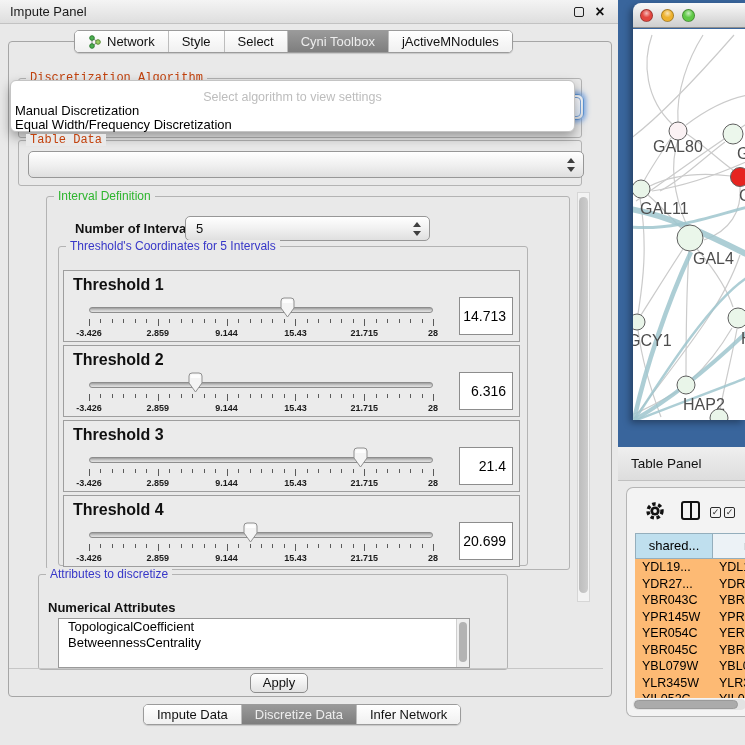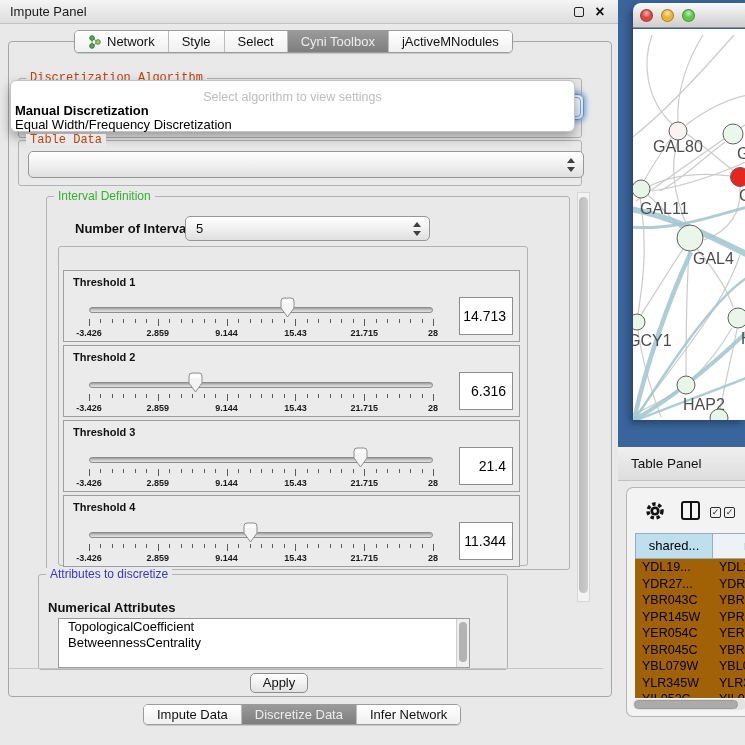--- a/index.html
+++ b/index.html
@@ -48,25 +48,25 @@
   #algo-combo{left:28px;top:94px;width:556px;height:26px;border-radius:6px;border:1px solid #5f94d2;
               background:linear-gradient(#ffffff,#e9e9e9);
               box-shadow:0 0 5px 2px rgba(96,150,224,.8), inset 0 0 2px rgba(96,150,224,.45);}
   #algo-combo .btn{position:absolute;right:2px;top:2px;width:19px;height:20px;border-radius:4px;
                    border:1px solid #79a4da;background:linear-gradient(#fdfdff,#dde9f8);}
 
   #algo-popup{left:10px;top:80px;width:565px;height:52px;background:#fff;border:1px solid #c4c4c4;
               border-radius:6px;box-shadow:0 5px 12px rgba(0,0,0,.35);z-index:5;}
   #popup-placeholder{position:absolute;left:0;right:0;top:9px;text-align:center;color:#bdbdbd;font-size:12.5px;}
   .popup-item{position:absolute;left:4px;font-size:13px;color:#000;white-space:nowrap;}
-  .popup-item.bold{font-weight:bold;}
+  .popup-item.bold{font-weight:normal;}
 
   
   .thr-panel{position:absolute;left:63px;width:457px;height:72px;background:#ebebeb;border:1px solid #9e9e9e;}
-  .thr-label{position:absolute;left:9px;top:5px;font-weight:bold;font-size:11px;color:#111;}
+  .thr-label{position:absolute;left:9px;top:5px;font-weight:bold;font-size:16px;color:#111;}
   .thr-zone{position:absolute;left:25px;top:24px;width:344px;height:46px;}
   .thr-track{position:absolute;left:0;top:12px;width:344px;height:6px;border-radius:3px;
              background:linear-gradient(#9d9d9d,#cdcdcd 55%,#e2e2e2);border:1px solid #8d8d8d;}
   .thr-handle{position:absolute;top:2px;width:15px;height:21px;z-index:2;}
   .tick{position:absolute;width:1px;background:#5a5a5a;top:24px;}
   .tick.minor{height:4px;}
   .tick.major{height:7px;}
   .tick-label{position:absolute;top:33px;font-size:9px;font-weight:bold;color:#1a1a1a;transform:translateX(-50%);}
   .thr-value{position:absolute;left:395px;top:26px;width:54px;height:38px;background:#fff;border:1px solid #8d8d8d;
              font-size:14px;text-align:right;line-height:36px;padding-right:6px;color:#000;}
@@ -101,21 +101,21 @@
   #tp-panel{position:absolute;left:8px;top:487px;width:119px;height:230px;background:#f3f3f3;
             border:1px solid #b5b5b5;border-right:none;border-radius:7px 0 0 7px;}
   .cbx{position:absolute;top:19px;width:11px;height:11px;border:1.6px solid #2a2a2a;border-radius:2px;
        font-size:9px;line-height:9px;text-align:center;color:#2a2a2a;}
   #col-icon{position:absolute;left:54px;top:13px;width:19px;height:19px;border:2px solid #111;border-radius:3px;}
   #col-icon::after{content:"";position:absolute;left:6.5px;top:0;width:2px;height:15px;background:#111;}
   #tp-head{position:absolute;left:8px;top:45px;width:111px;height:26px;display:flex;overflow:hidden;}
   .th{height:26px;border:1px solid #94aebc;font-size:13px;text-align:center;line-height:24px;color:#000;flex:none;}
   .th.c1{width:78px;background:#bfdfee;}
   .th.c2{width:70px;background:#ecf2f6;border-left:none;}
-  #tp-rows{position:absolute;left:8px;top:71px;width:111px;height:139px;background:#a16207;overflow:hidden;}
+  #tp-rows{position:absolute;left:8px;top:71px;width:111px;height:139px;background:#fdba74;overflow:hidden;}
   .tr{display:flex;height:16.5px;}
   .td{font-size:12.5px;line-height:16.5px;color:#000;white-space:nowrap;flex:none;}
   .td.c1{width:78px;padding-left:7px;}
   .td.c2{width:70px;padding-left:6px;}
   #tp-hscroll{position:absolute;left:6px;top:211px;width:113px;height:11px;background:#e3e3e3;border-radius:5px;}
   #tp-hscroll .thumb{position:absolute;left:1px;top:1px;width:104px;height:9px;border-radius:5px;
                      background:#ababab;border:1px solid #9a9a9a;}
 </style>
 </head>
 <body>
@@ -181,20 +181,21 @@
   <div class="group" style="left:46px;top:196px;width:524px;height:374px;"></div>
   <div class="gtitle green" style="left:54px;top:190px;">Interval Definition</div>
 
   <div class="abs" style="left:75px;top:221px;font-weight:bold;">Number of Intervals</div>
   <div class="combo" style="left:185px;top:216px;width:245px;height:25px;">
     <span class="cval">5</span>
     <span class="spinner"></span>
   </div>
 
   <div class="group" style="left:58px;top:246px;width:470px;height:320px;"></div>
+  <div class="gtitle blue" style="left:66px;top:240px;">Threshold's Coordinates for 5 Intervals</div>
   <div id="thresholds">
       <div class="thr-panel" style="top: 270px;">
         <div class="thr-label">Threshold 1</div>
         <div class="thr-zone">
           <div class="thr-track"></div>
           <div class="tick major" style="left: 0px;"></div>
           <div class="tick minor" style="left: 11.4667px;"></div>
           <div class="tick minor" style="left: 22.9333px;"></div>
           <div class="tick minor" style="left: 34.4px;"></div>
           <div class="tick minor" style="left: 45.8667px;"></div>
@@ -372,21 +373,21 @@
           <div class="tick-label" style="left: 68.8px;">2.859</div>
           <div class="tick-label" style="left: 137.6px;">9.144</div>
           <div class="tick-label" style="left: 206.4px;">15.43</div>
           <div class="tick-label" style="left: 275.2px;">21.715</div>
           <div class="tick-label" style="left: 344px;">28</div>
           <div class="thr-handle" style="left: 154.178px;"><svg width="15" height="21" viewBox="0 0 15 21">
               <path d="M1,4 Q1,1 4,1 L11,1 Q14,1 14,4 L14,11 L7.5,20 L1,11 Z" fill="#f4f4f4" stroke="#8f8f8f"></path>
               <path d="M2.5,4 Q2.5,2.5 4.5,2.5 L10.5,2.5 Q12.5,2.5 12.5,4 L12.5,6 L2.5,6 Z" fill="#ffffff" opacity="0.8"></path>
             </svg></div>
         </div>
-        <div class="thr-value">11.344</div>
+        <div class="thr-value">20.699</div>
       </div>
     </div>
 
   <div class="group" style="left:38px;top:574px;width:470px;height:96px;"></div>
   <div class="gtitle blue" style="left:46px;top:568px;">Attributes to discretize</div>
   <div class="abs" style="left:48px;top:600px;font-weight:bold;">Numerical Attributes</div>
   <div class="abs" id="attr-list">
     <div id="attr-items">
         <div class="attr-item">TopologicalCoefficient</div>
         <div class="attr-item">BetweennessCentrality</div>

